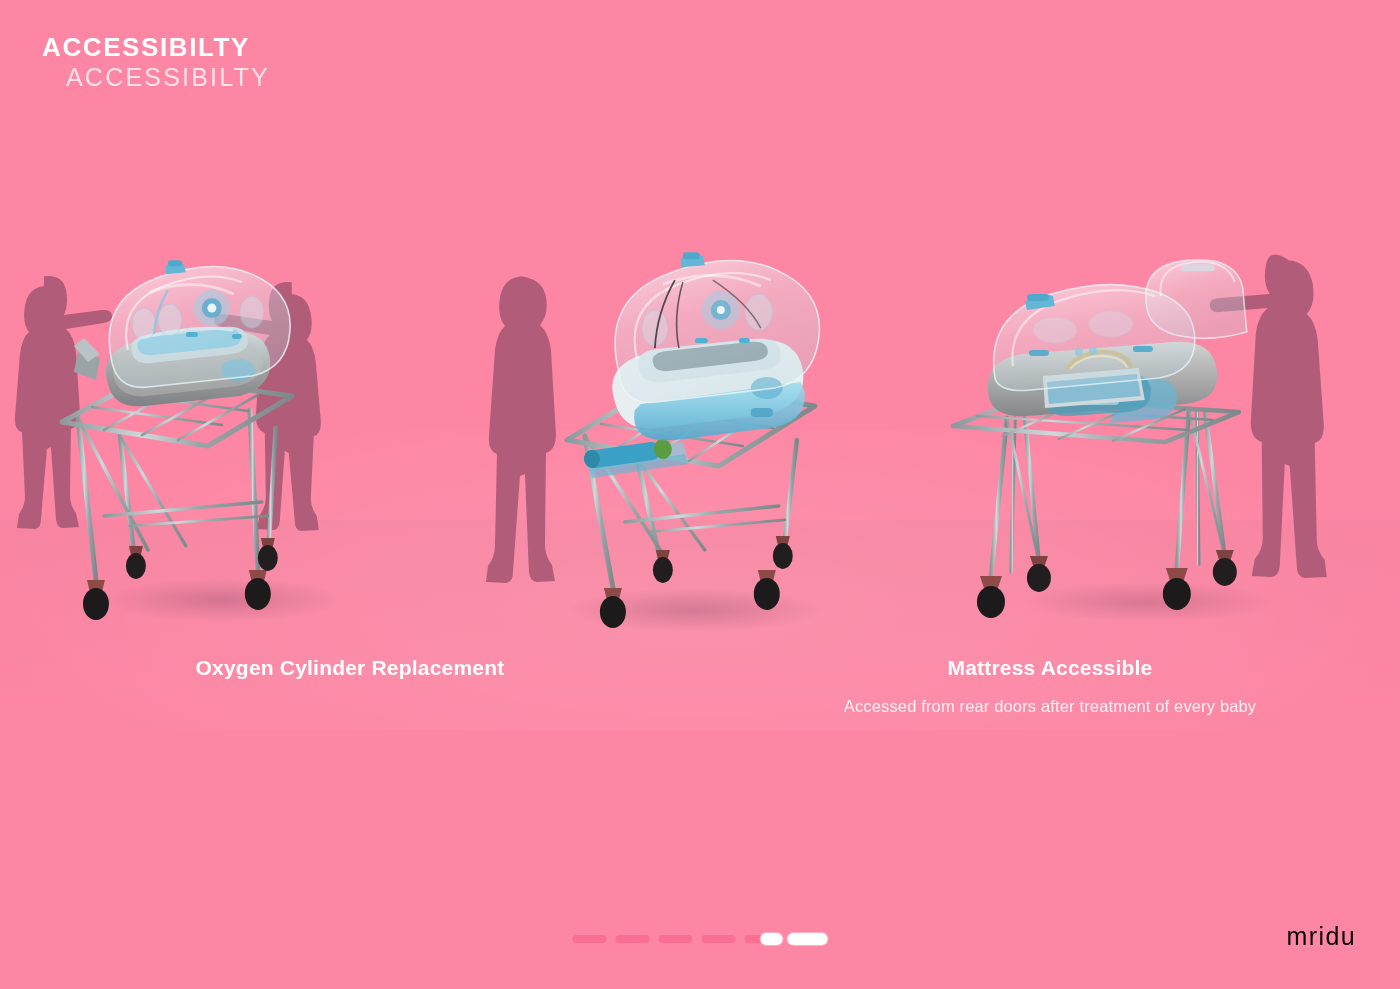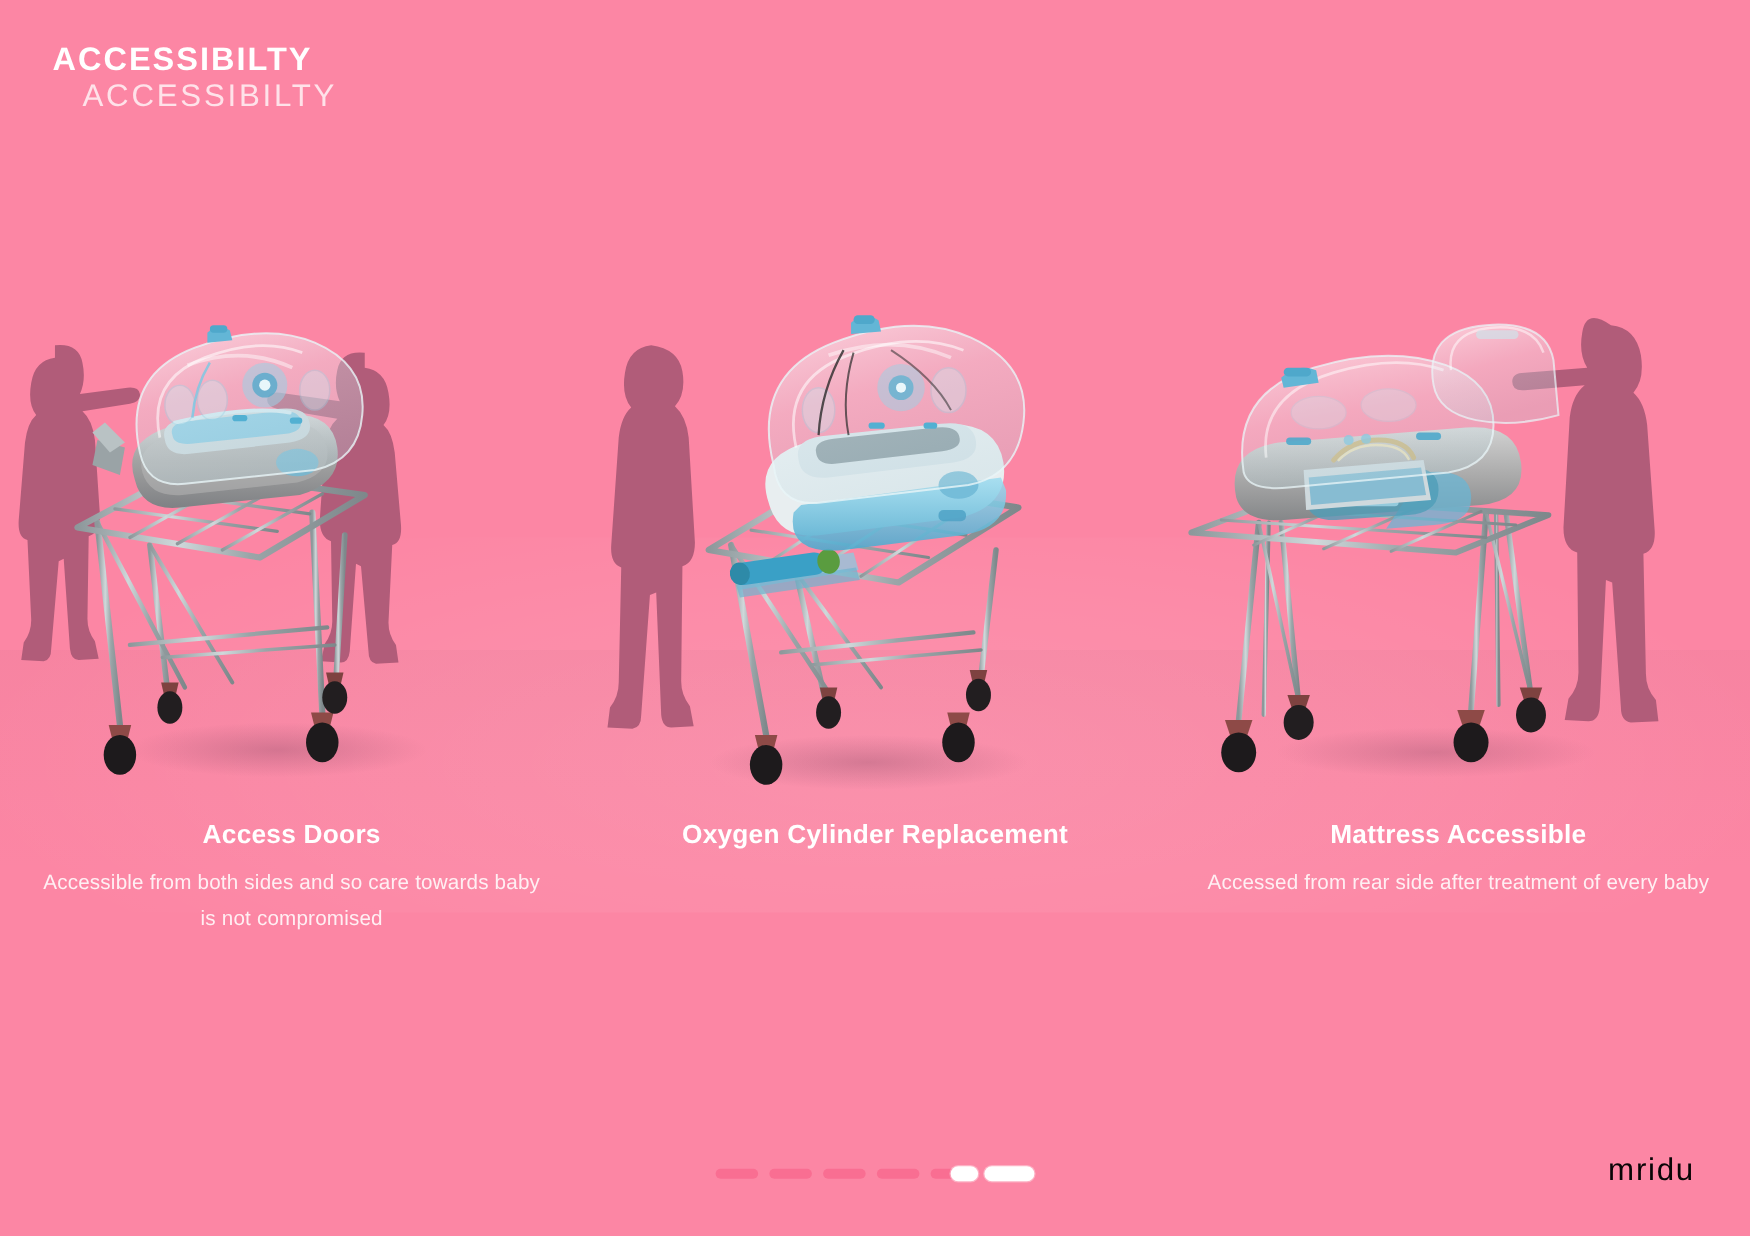--- a/index.html
+++ b/index.html
@@ -424,29 +424,25 @@
             </g>
           </g>
         </svg>
       </div>
     </div>
 
   </div>
 
   <div class="captions">
     <div class="cap">
-      <div class="cap-title">Access Doors</div>
-      <div class="cap-body">Accessible from both sides and so care towards baby is not compromised</div>
-    </div>
-    <div class="cap">
       <div class="cap-title">Oxygen Cylinder Replacement</div>
     </div>
     <div class="cap">
       <div class="cap-title">Mattress Accessible</div>
-      <div class="cap-body">Accessed from rear side after treatment of every baby</div>
+      <div class="cap-body">Accessed from rear doors after treatment of every baby</div>
     </div>
   </div>
 
   <div class="pager">
     <div class="dash"></div>
     <div class="dash"></div>
     <div class="dash"></div>
     <div class="dash"></div>
     <div class="dash split">
       <div class="nub"></div>

